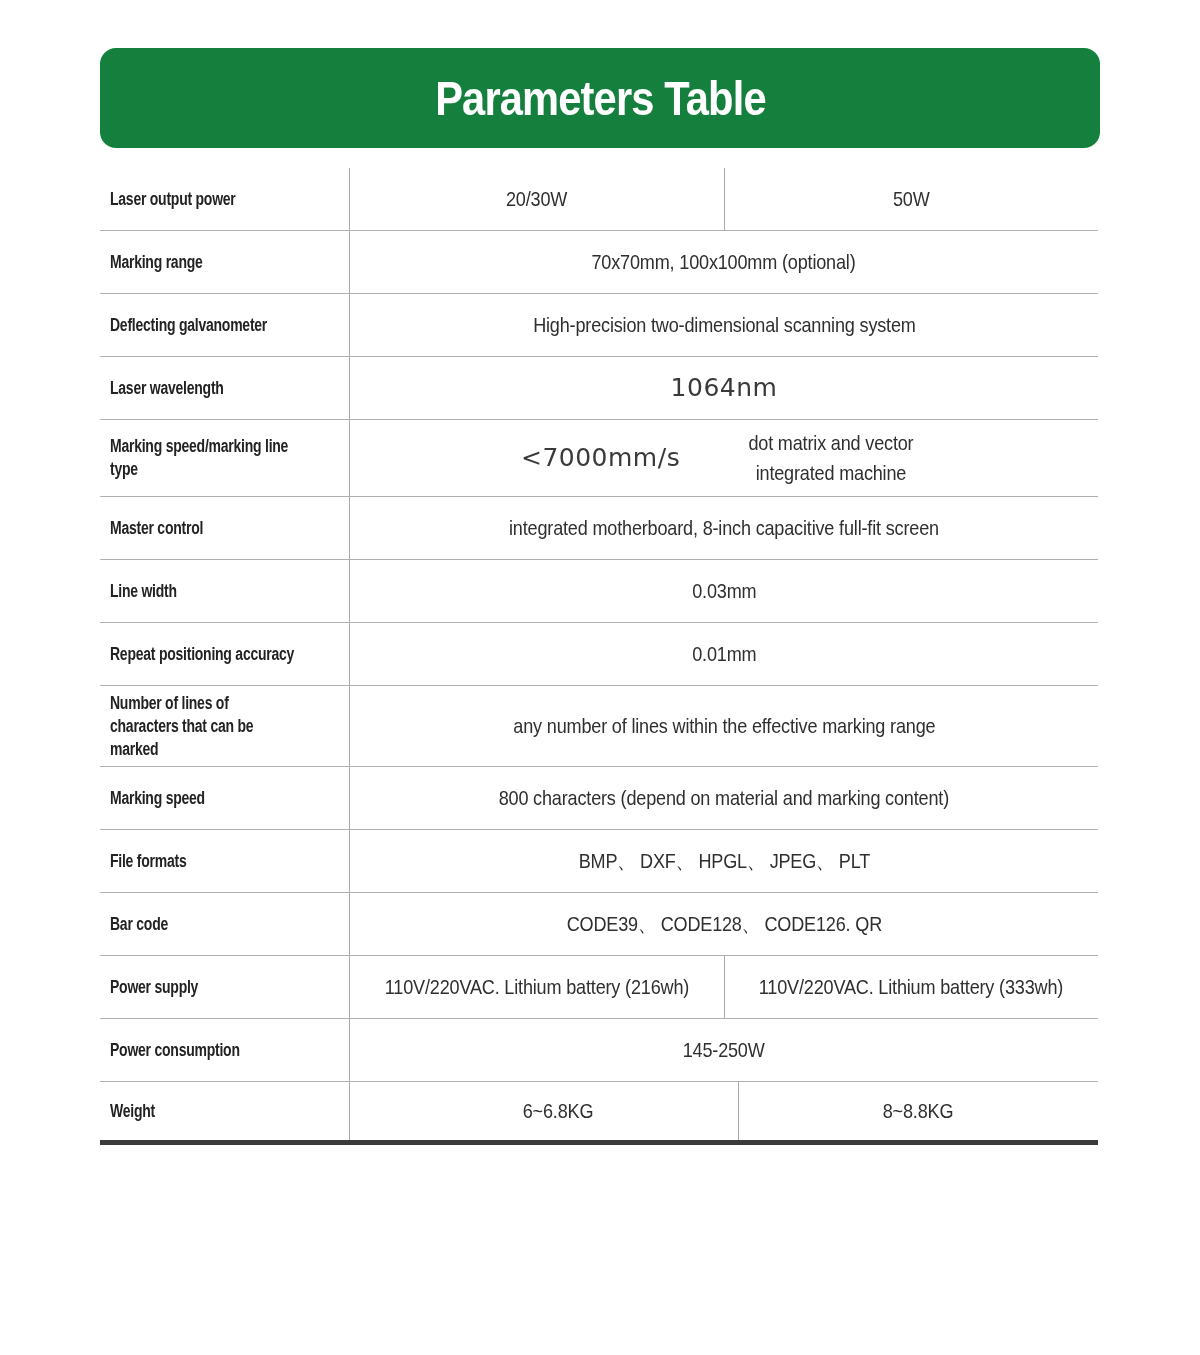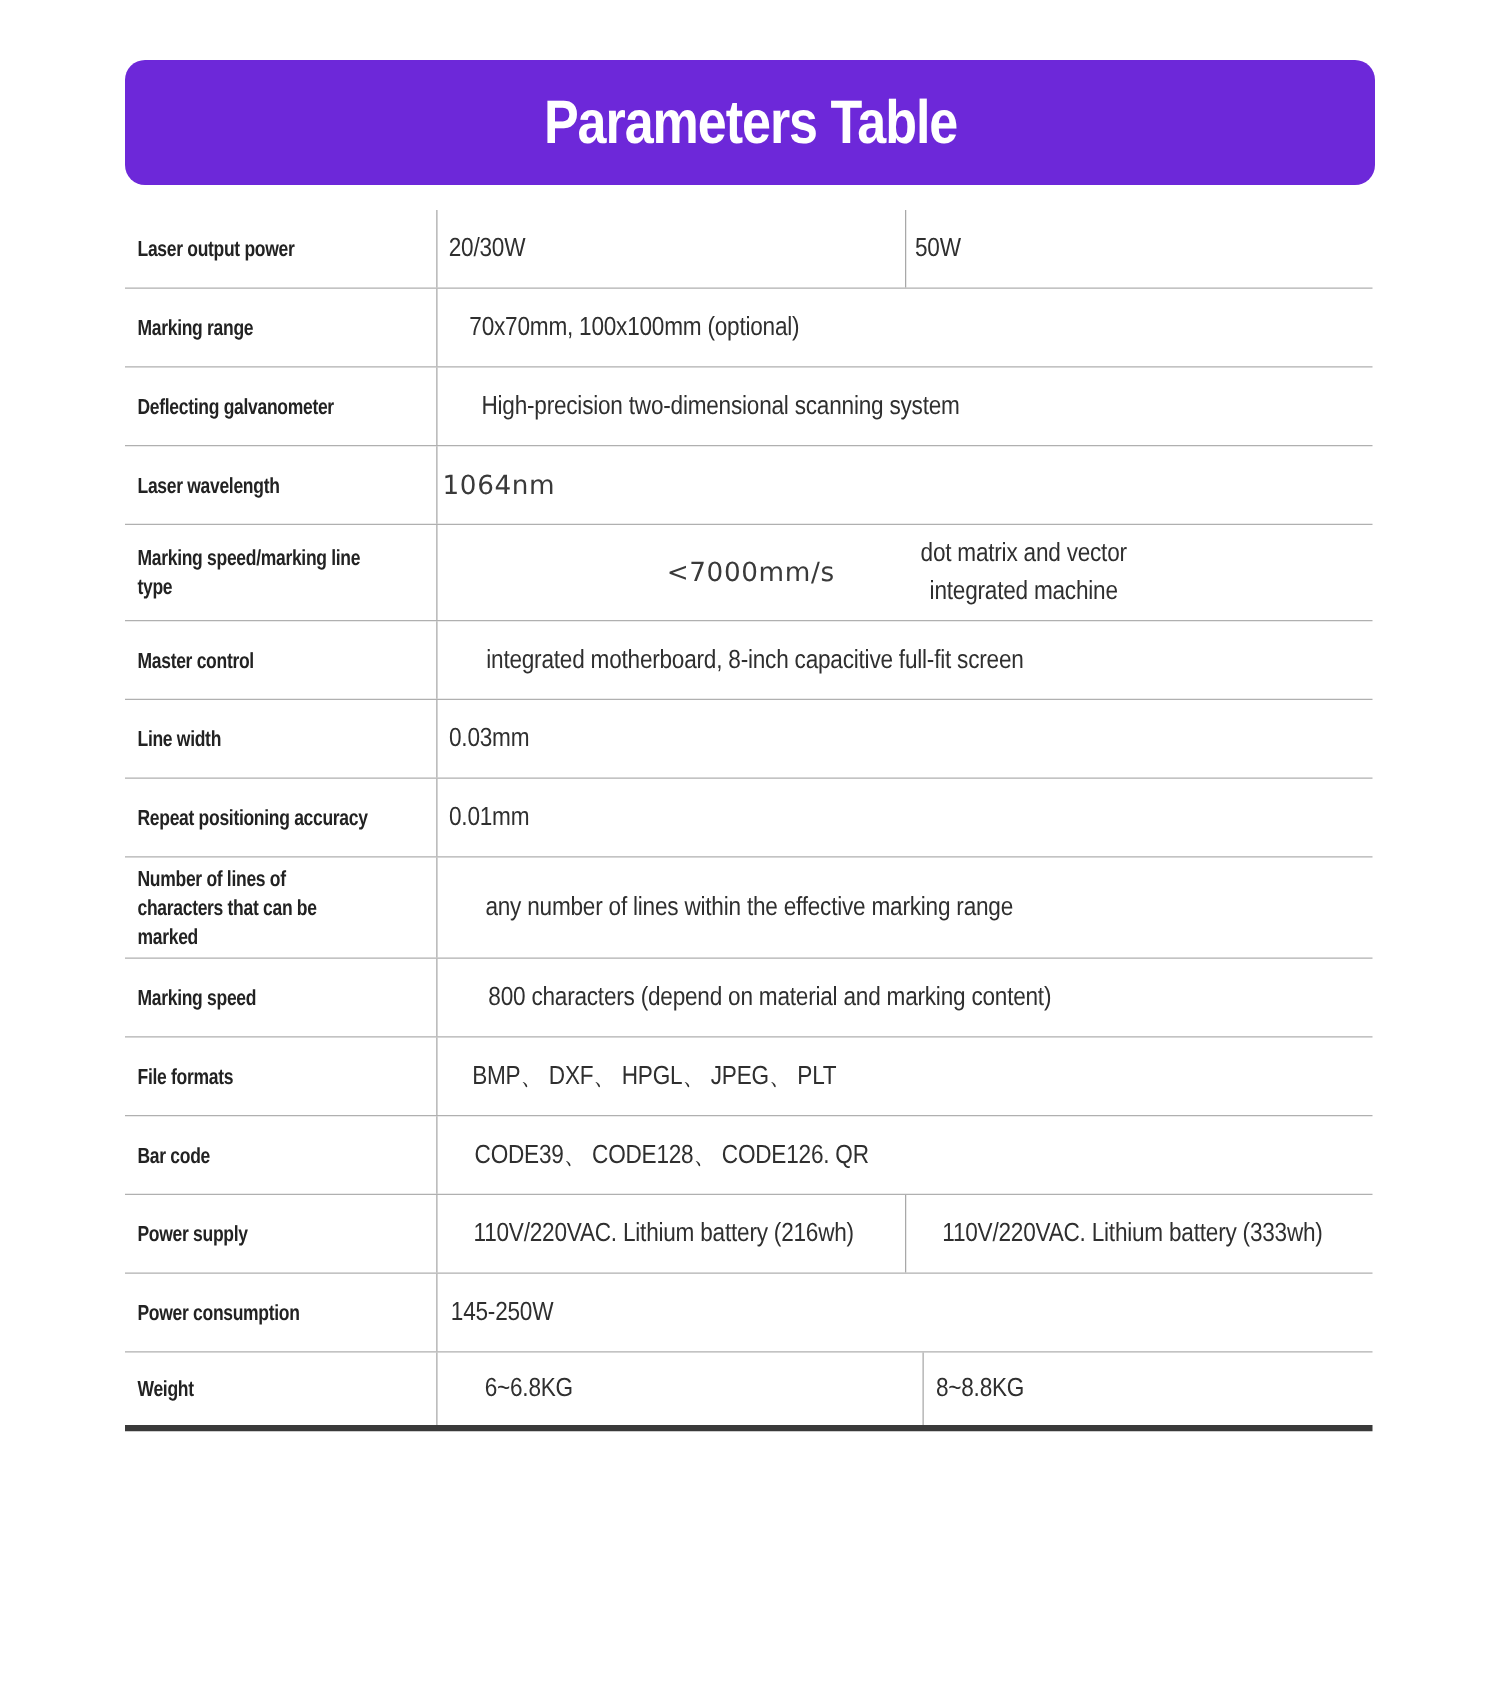--- a/index.html
+++ b/index.html
@@ -11,21 +11,21 @@
     color: #2a2a2a;
     overflow: hidden;
   }
   .page { position: absolute; inset: 0; }
 
   
   .header-banner {
     position: absolute;
     left: 100px; top: 48px;
     width: 1000px; height: 100px;
-    background: #6d28d9;
+    background: #15803d;
     border-radius: 16px;
     display: flex; align-items: center; justify-content: center;
   }
   .header-title {
     color: #ffffff;
     font-size: 49px;
     font-weight: bold;
     letter-spacing: -1px;
     display: inline-block;
     transform: scaleX(0.85);
@@ -71,20 +71,21 @@
 
   .cell-values {
     flex: 1 1 auto;
     display: flex;
     align-items: stretch;
   }
   .cell-value {
     flex: 1 1 0;
     display: flex;
     align-items: center;
+    justify-content: center;
     text-align: center;
     padding: 6px 4px;
   }
   .cell-value.left-of-divider { border-right: 1px solid #a8a8a8; }
 
   .cell-group {
     flex: 1 1 auto;
     display: flex;
     align-items: center;
     justify-content: center;
@@ -97,21 +98,21 @@
     color: #2f2f2f;
     letter-spacing: -0.2px;
     line-height: 1.45;
     display: inline-block;
     transform: scaleX(0.86);
     transform-origin: center center;
     white-space: pre-line;
   }
   .value-text.alt {
     font-family: "DejaVu Sans", sans-serif;
-    font-size: 21px;
+    font-size: 25px;
     color: #3a3a3a;
     letter-spacing: 0.5px;
     transform: none;
   }
 </style>
 </head>
 <body>
 
 <div class="page">
 

